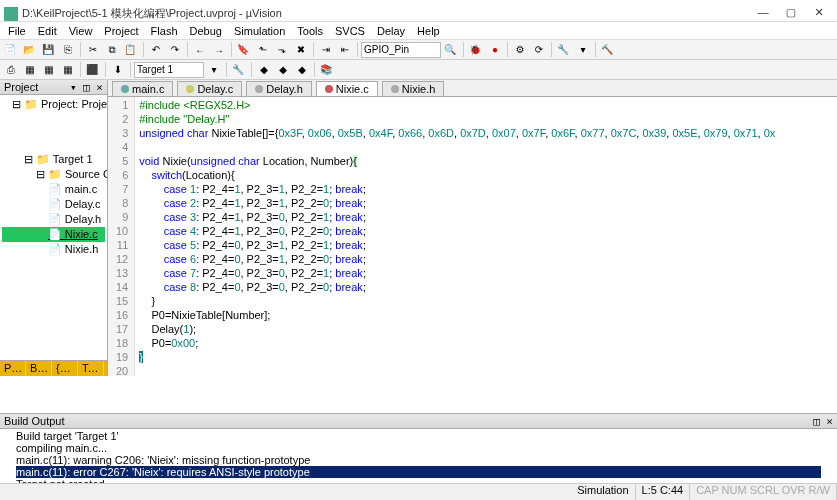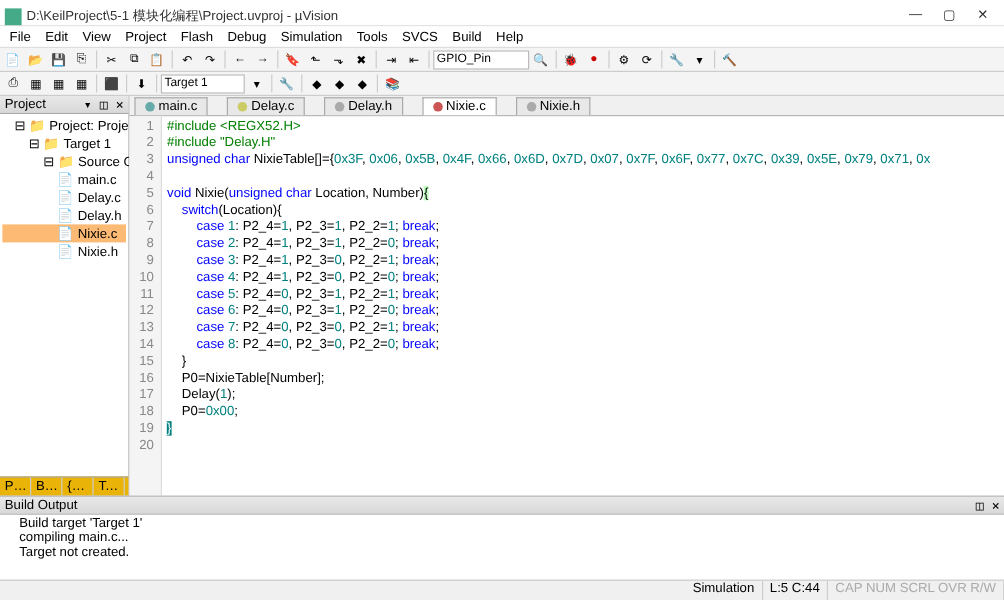--- a/index.html
+++ b/index.html
@@ -15,42 +15,42 @@
 .tbtn { width:18px; height:17px; display:flex; align-items:center; justify-content:center; border:1px solid transparent; font-size:10px; }
 .tsep { width:1px; height:15px; background:#ccc; margin:0 2px; }
 .tinput { height:16px; border:1px solid #bbb; font-size:10px; padding:0 2px; }
 .main { flex:1; display:flex; min-height:0; }
 .sidebar { width:108px; background:#fff; border-right:1px solid #aaa; display:flex; flex-direction:column; }
 .panehdr { background:linear-gradient(#e8e8e8,#d8d8d8); height:15px; font-size:10px; padding:1px 4px; border-bottom:1px solid #aaa; display:flex; align-items:center; }
 .panehdr .x { margin-left:auto; }
 .tree { flex:1; padding:2px; font-size:10px; overflow:auto; }
 .tree .node { white-space:nowrap; padding:1px 0; }
 .tree .i1 { padding-left:10px; }
-.tree .i2 { padding-left:22px; }
+.tree .i2 { padding-left:22px;margin-top:40px; }
 .tree .i3 { padding-left:34px; }
 .tree .i4 { padding-left:46px; }
-.tree .sel { background:#fdba74; }
+.tree .sel { background:#22c55e;text-decoration:underline; }
 .bottabs { height:16px; background:#eab308; border-top:1px solid #aaa; display:flex; font-size:9px; }
 .bottabs span { padding:1px 4px; border-right:1px solid #ccc; overflow:hidden; text-overflow:ellipsis; white-space:nowrap; max-width:26px; }
 .editor { flex:1; display:flex; flex-direction:column; min-width:0; }
-.tabrow { height:17px; background:#f0f0f0; display:flex; align-items:end; border-bottom:1px solid #aaa; padding-left:4px; gap:16px; }
+.tabrow { height:17px; background:#f0f0f0; display:flex; align-items:end; border-bottom:1px solid #aaa; padding-left:4px; gap:4px; }
 .tab { height:15px; padding:1px 8px; background:#e8e8e8; border:1px solid #aaa; border-bottom:none; font-size:10px; display:flex; align-items:center; gap:3px; }
 .tab.active { background:#fff; }
 .tab .dot { width:8px; height:8px; border-radius:50%; }
 .code { flex:1; display:flex; font-family:Consolas,monospace; font-size:11px; background:#fff; overflow:auto; }
 .gutter { background:#f4f4f4; color:#888; text-align:right; padding:1px 6px 1px 8px; border-right:1px solid #ddd; user-select:none; }
 .gutter div { height:14px; line-height:14px; }
 .codelines { padding:1px 0; white-space:pre; }
 .codelines div { height:14px; line-height:14px; padding-left:4px; }
 .kw { color:#0000ff; }
 .pp { color:#008000; }
 .num { color:#008080; }
 .hl { background:#c0ffc0; }
 .curs { background:#008080; color:#fff; }
-.buildpane { height:70px; display:flex; flex-direction:column; border-top:1px solid #aaa; }
+.buildpane { height:70px; display:flex; flex-direction:column; border-top:1px solid #aaa;margin-top:37px; }
 .buildout { flex:1; overflow:auto; font-family:Consolas,monospace; font-size:10px; background:#fff; padding:1px 16px; }
 .buildout div { white-space:pre; }
 .buildout .err { background:#0a246a; color:#fff; }
 .status { height:17px; background:#f0f0f0; border-top:1px solid #ccc; display:flex; font-size:10px; }
 .status .cell { padding:0 6px; border-right:1px solid #ccc; }
 .status .sp { flex:1; }
 .crossbtn { font-family:monospace; }
 </style>
 </head>
 <body>
@@ -68,21 +68,21 @@
 <div class="menubar" id="menubar">
     <span>File</span>
     <span>Edit</span>
     <span>View</span>
     <span>Project</span>
     <span>Flash</span>
     <span>Debug</span>
     <span>Simulation</span>
     <span>Tools</span>
     <span>SVCS</span>
-    <span>Build</span>
+    <span>Delay</span>
     <span>Help</span>
   </div>
 
 <div class="toolbar">
   <div class="tbtn">📄</div>
   <div class="tbtn">📂</div>
   <div class="tbtn">💾</div>
   <div class="tbtn">⎘</div>
   <div class="tsep"></div>
   <div class="tbtn">✂</div>
@@ -218,20 +218,22 @@
 </div>
 
 <div class="buildpane">
   <div class="panehdr">
     <span>Build Output</span>
     <span class="x crossbtn">◫ ×</span>
   </div>
   <div class="buildout" id="buildout">
       <div>Build target 'Target 1'</div>
       <div>compiling main.c...</div>
+      <div>main.c(11): warning C206: 'Nieix': missing function-prototype</div>
+      <div class="err">main.c(11): error C267: 'Nieix': requires ANSI-style prototype</div>
       <div>Target not created.</div>
     </div>
 </div>
 
 <div class="status">
   <div class="sp"></div>
   <div class="cell">Simulation</div>
   <div class="cell">L:5 C:44</div>
   <div class="cell" style="color:#aaa">CAP NUM SCRL OVR R/W</div>
 </div>

